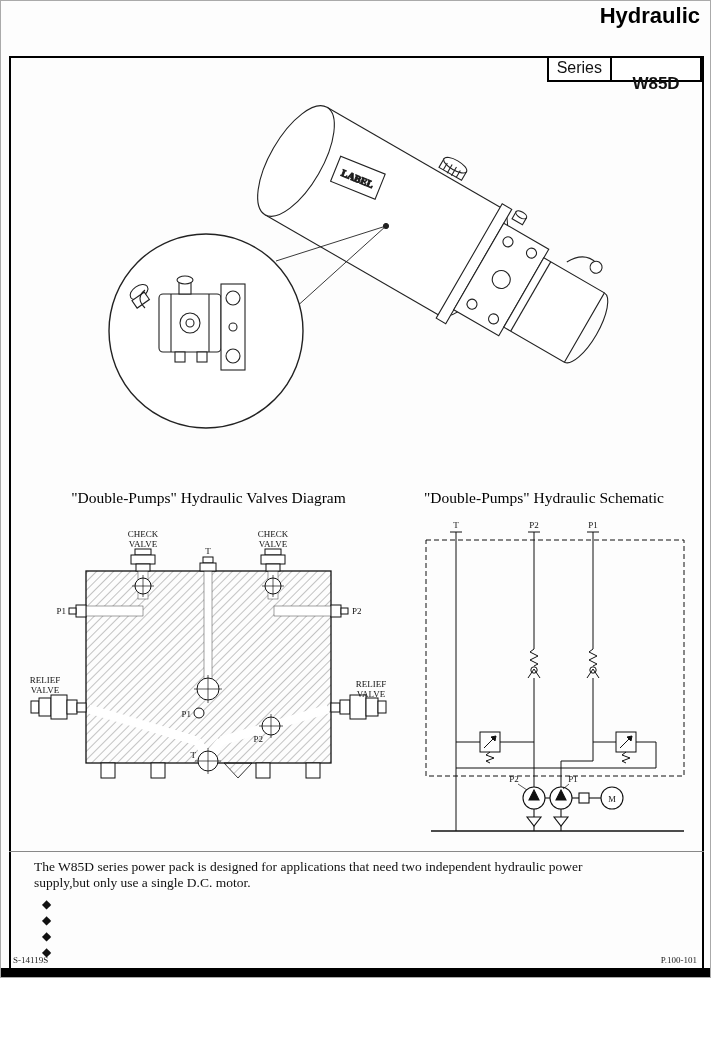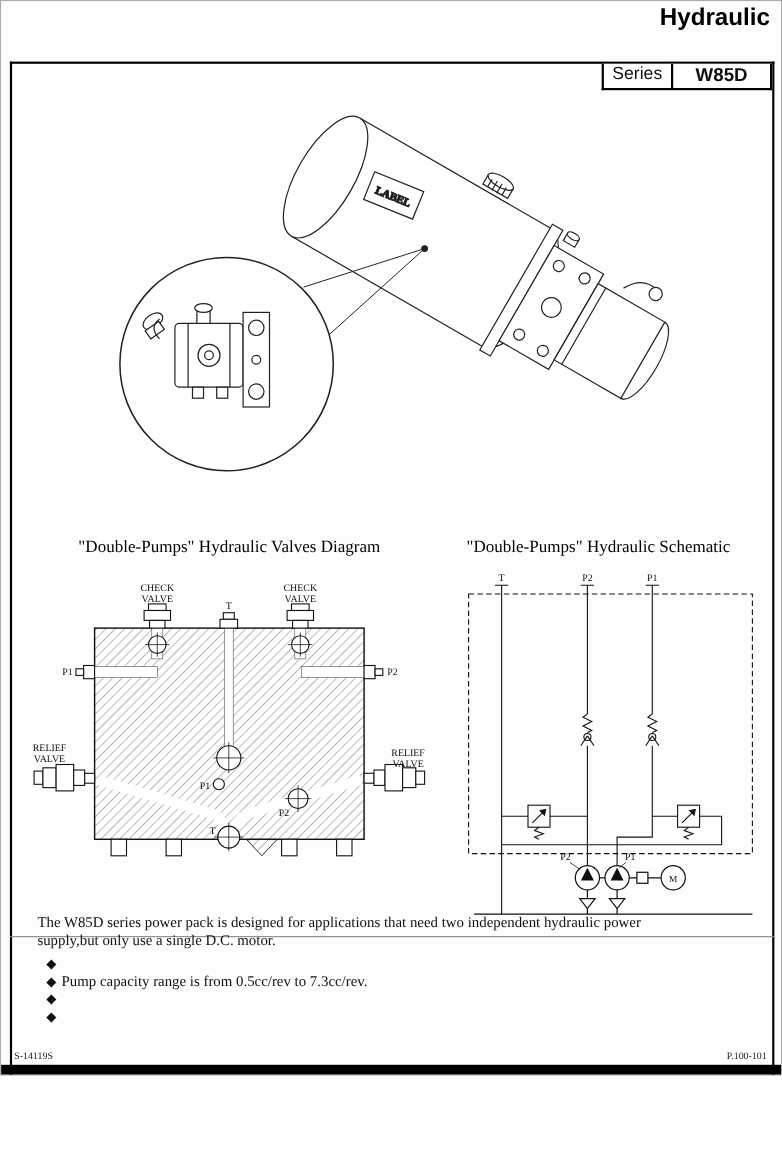--- a/index.html
+++ b/index.html
@@ -13,33 +13,33 @@
   .masthead { position:absolute; top:3px; right:10px; text-align:right;
     font-family:"Liberation Sans", sans-serif; font-weight:bold; font-size:22px;
     line-height:24px; color:#000; }
   .top-rule { position:absolute; top:55px; left:8px; width:695px; height:2px; background:#000; }
   .frame { position:absolute; top:55px; left:8px; width:695px; height:983px;
     border-left:2px solid #000; border-right:2px solid #000; }
   .series { position:absolute; top:57px; right:8px; height:24px; display:flex;
     background:#fff; border:2px solid #000; border-top:none;
     font-family:"Liberation Sans", sans-serif; align-items:stretch; }
   .series-label { padding:1px 8px 5px 8px; font-size:16px; border-right:2px solid #000; }
-  .series-value { width:88px; text-align:center; font-weight:bold; font-size:17px; padding-top:1px; }
+  .series-value { width:88px; text-align:center; font-weight:bold; font-size:17px; padding-top:16px; }
   
   .diagram-title { position:absolute; font-size:15.5px; text-align:center; color:#000; }
   .dt-left  { left:30px;  top:488px; width:355px; }
   .dt-right { left:393px; top:488px; width:300px; }
   
   .svg-illus { position:absolute; left:40px; top:85px;  width:640px; height:400px; }
   .svg-valves{ position:absolute; left:18px; top:520px; width:400px; height:320px; }
   .svg-schem { position:absolute; left:415px; top:515px; width:285px; height:330px; }
   svg text { font-family:"Liberation Serif", serif; fill:#111; }
   
   .desc-rule { position:absolute; top:850px; left:8px; width:695px; height:1px; background:#888; }
-  .desc { position:absolute; left:33px; top:830px; width:655px; font-size:13.5px; line-height:16px; }
+  .desc { position:absolute; left:33px; top:858px; width:655px; font-size:13.5px; line-height:16px; }
   .intro { max-width:602px; margin-bottom:5px; }
   .bullets { margin-left:8px; }
   .bullet-row { display:flex; }
   .diamond { width:14px; flex:0 0 14px; font-size:12px; }
   .closing { max-width:565px; margin-top:7px; }
   
   .footer-left  { position:absolute; left:12px;  bottom:12px; font-size:9px; color:#222;text-align:right; }
   .footer-right { position:absolute; right:13px; bottom:12px; font-size:9px; color:#222;margin-top:40px; }
   .bottom-bar { position:absolute; left:0; bottom:0; width:711px; height:9px; background:#000; }
 </style>
@@ -310,21 +310,20 @@
 
   <div class="desc-rule"></div>
   <div class="desc">
     <p class="intro">The W85D series power pack is designed for applications that need two independent hydraulic power supply,but only use a single D.C. motor.</p>
     <div class="bullets">
       <div class="bullet-row">
         <span class="diamond">◆</span>
       </div>
       <div class="bullet-row">
         <span class="diamond">◆</span>
-        <span>Pump capacity range is from 0.5cc/rev to 7.3cc/rev.</span>
       </div>
       <div class="bullet-row">
         <span class="diamond">◆</span>
       </div>
       <div class="bullet-row">
         <span class="diamond">◆</span>
       </div>
     </div>
   </div>
 

